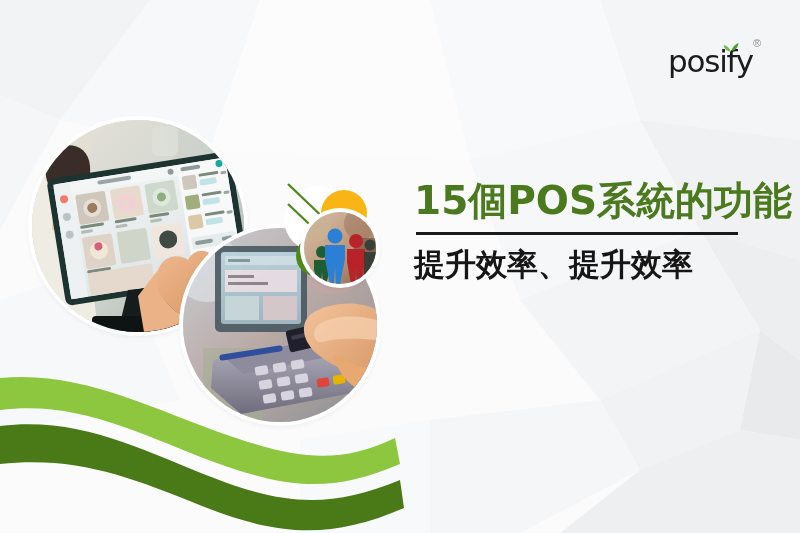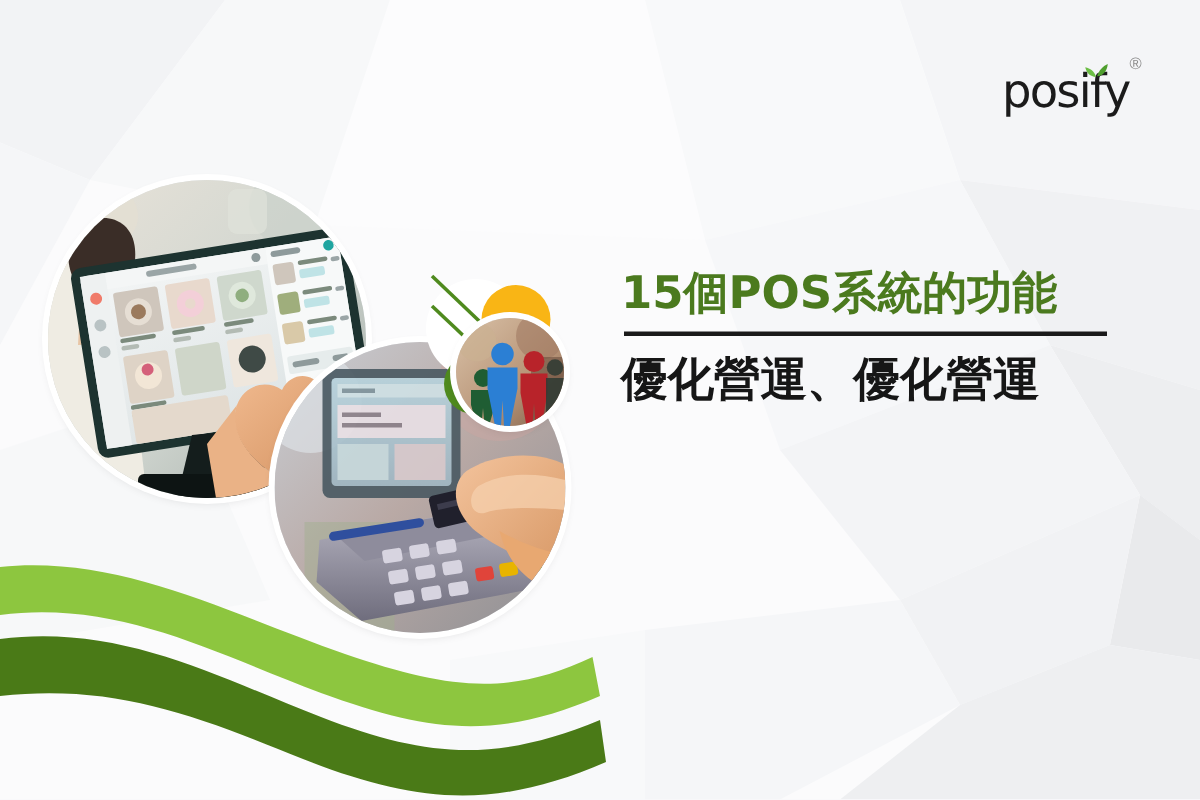--- a/index.html
+++ b/index.html
@@ -69,21 +69,21 @@
 
   
   .waves { position:absolute; left:0; bottom:0; width:800px; height:165px; z-index:4; }
 
   
   .headline {
     position:absolute; left:414px; top:178px; width:360px; z-index:7;
   }
   .h-main {
     font-family:"DejaVu Sans","Liberation Sans",sans-serif;
-    font-size:30px; font-weight:bold;
+    font-size:39px; font-weight:bold;
     color:#4b7a1e; line-height:1.18;
     letter-spacing:0px; white-space:nowrap;
   }
   .h-rule {
     width:322px; height:3px; background:#1a1a1a;
     margin:8px 0 9px 2px;
   }
   .h-sub {
     font-family:"DejaVu Sans","Liberation Sans",sans-serif;
     font-size:31px; font-weight:bold;
@@ -355,16 +355,16 @@
     <path d="M0 10 C80 2 150 40 230 68 C300 92 340 96 395 70 L400 96
              C330 126 286 120 214 94 C140 66 78 32 0 42 Z" fill="#8dc63f"></path>
 
     <path d="M0 58 C80 48 142 82 214 110 C286 138 332 140 400 112 L404 140
              C330 172 278 168 202 138 C128 108 76 88 0 96 Z" fill="#4a7a17"></path>
   </svg>
 
   <div class="headline">
     <div class="h-main">15個POS系統的功能</div>
     <div class="h-rule"></div>
-    <div class="h-sub">優化營運、優化營運</div>
+    <div class="h-sub">提升效率、提升效率</div>
   </div>
 
 </div>
 
 </body></html>

